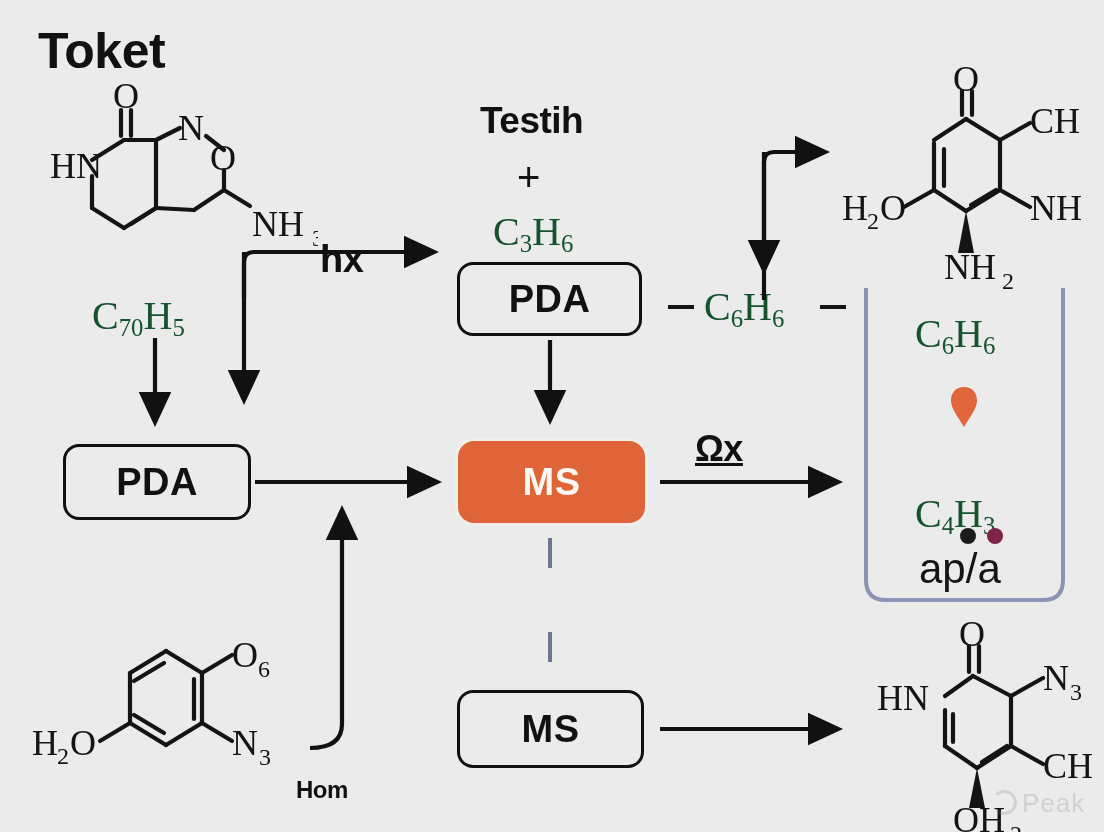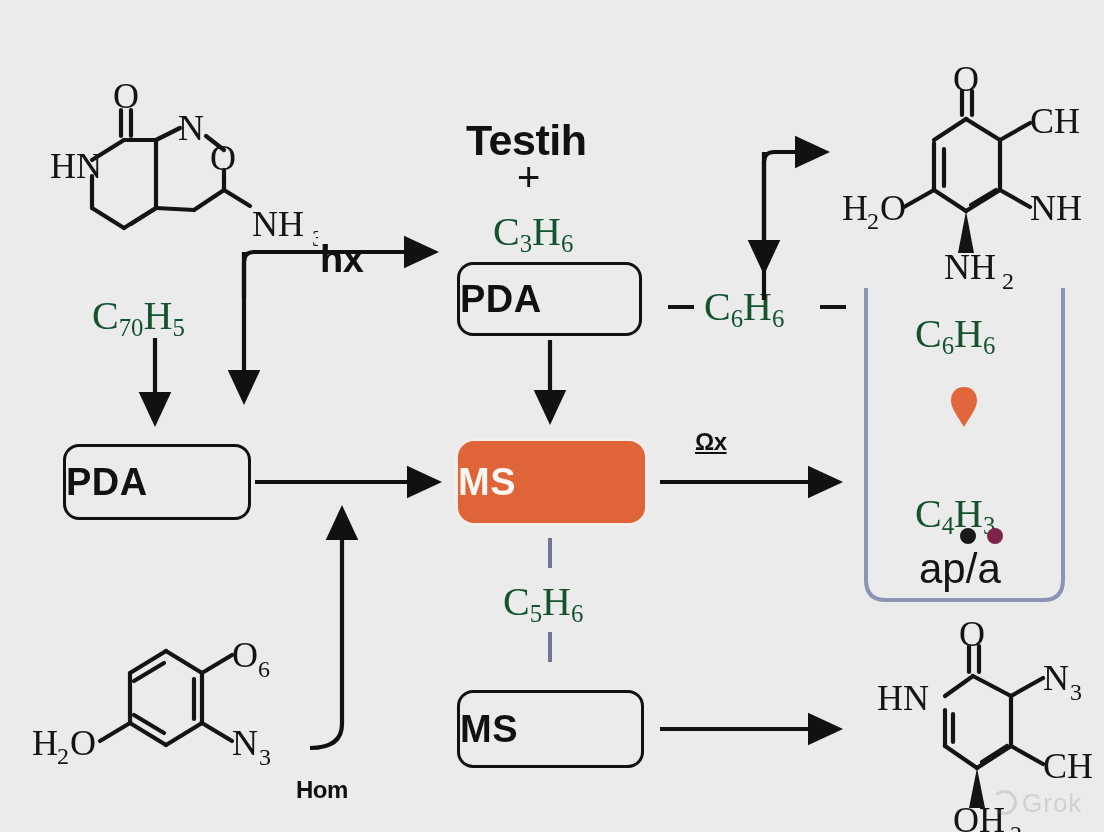--- a/index.html
+++ b/index.html
@@ -31,21 +31,21 @@
     font-family:"Liberation Sans", sans-serif;
     color:#141414;
     white-space:nowrap;
   }
   .sub{font-size:0.62em;vertical-align:-0.28em;}
 
   
   .nodebox{
     position:absolute;
     box-sizing:border-box;
-    display:flex;align-items:center;
+    display:flex;align-items:center;justify-content:center;
     border-radius:16px;
     font-weight:700;
     letter-spacing:0.5px;
   }
   .nodebox.outline{
     border:3px solid #111;
     background:#ebebeb;
     color:#111;
   }
   .nodebox.filled{
@@ -69,48 +69,46 @@
     border-radius:50%;
     vertical-align:-3px;margin-right:5px;
     border-left-color:transparent;
   }
 </style>
 </head>
 <body>
 
 <div id="stage">
 
-
-
-  <div class="abs title" style="left:466px;top:100px;font-size:43px;margin-top:16px;">Testih</div>
+  <div class="abs title" style="left:38px;top:22px;font-size:50px;">Toket</div>
+
+
+  <div class="abs title" style="left:480px;top:100px;font-size:37px;">Testih</div>
 
   <div class="abs sansnum" style="left:517px;top:155px;font-size:40px;font-weight:500;">+</div>
 
   <div class="abs serifnum" style="left:493px;top:208px;font-size:40px;">
     <span>C</span><span class="sub">3</span><span>H</span><span class="sub">6</span>
   </div>
 
   <div class="abs serifnum" style="left:92px;top:292px;font-size:40px;">
     <span>C</span><span class="sub">70</span><span>H</span><span class="sub">5</span>
   </div>
 
   <div class="abs serifnum" style="left:704px;top:283px;font-size:40px;">
     <span>C</span><span class="sub">6</span><span>H</span><span class="sub">6</span>
   </div>
 
   <div class="abs" style="left:668px;top:305px;width:26px;height:4px;background:#141414;"></div>
   <div class="abs" style="left:820px;top:305px;width:26px;height:4px;background:#141414;"></div>
 
-  <div class="abs serifnum" style="left:503px;top:578px;font-size:40px;">
-    <span>C</span><span class="sub">5</span><span>H</span><span class="sub">6</span>
-  </div>
 
   <div class="abs title" style="left:320px;top:238px;font-size:38px;">hx</div>
 
-  <div class="abs title" style="left:695px;top:428px;font-size:24px;text-decoration:underline;text-underline-offset:2px;">Ωx</div>
+  <div class="abs title" style="left:695px;top:428px;font-size:36px;text-decoration:underline;text-underline-offset:2px;">Ωx</div>
 
   <div class="abs title" style="left:296px;top:776px;font-size:24px;">Hom</div>
 
   <div class="nodebox outline" style="left:457px;top:262px;width:185px;height:74px;font-size:38px;">
     <span>PDA</span>
   </div>
 
   <div class="nodebox outline" style="left:63px;top:444px;width:188px;height:76px;font-size:38px;">
     <span>PDA</span>
   </div>
@@ -299,16 +297,16 @@
       <text x="22" y="92">HN</text>
       <text x="188" y="72">N</text>
       <text x="215" y="82" font-size="24">3</text>
       <text x="188" y="160">CH</text>
       <text x="98" y="214">OH</text>
       <text x="155" y="224" font-size="24">2</text>
     </g>
   </svg>
 
   <div class="wm" style="left:992px;top:788px;">
-    <span class="ring"></span><span>Grok</span>
+    <span class="ring"></span><span>Peak</span>
   </div>
 
 </div>
 
 </body></html>

